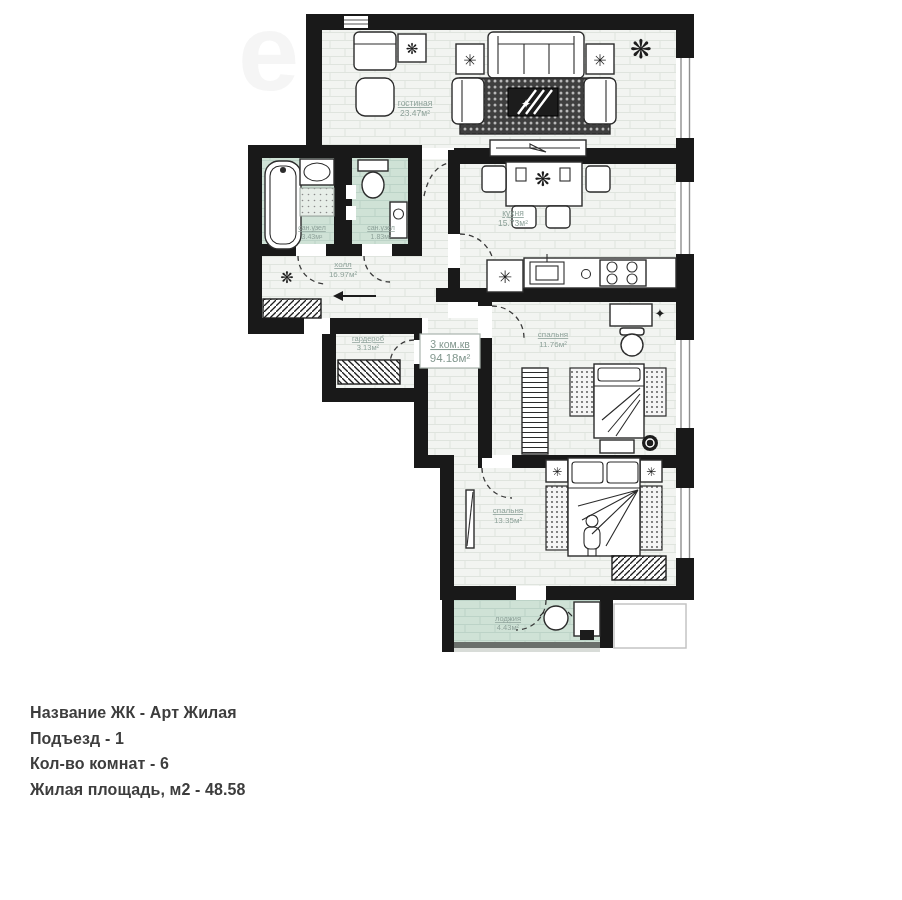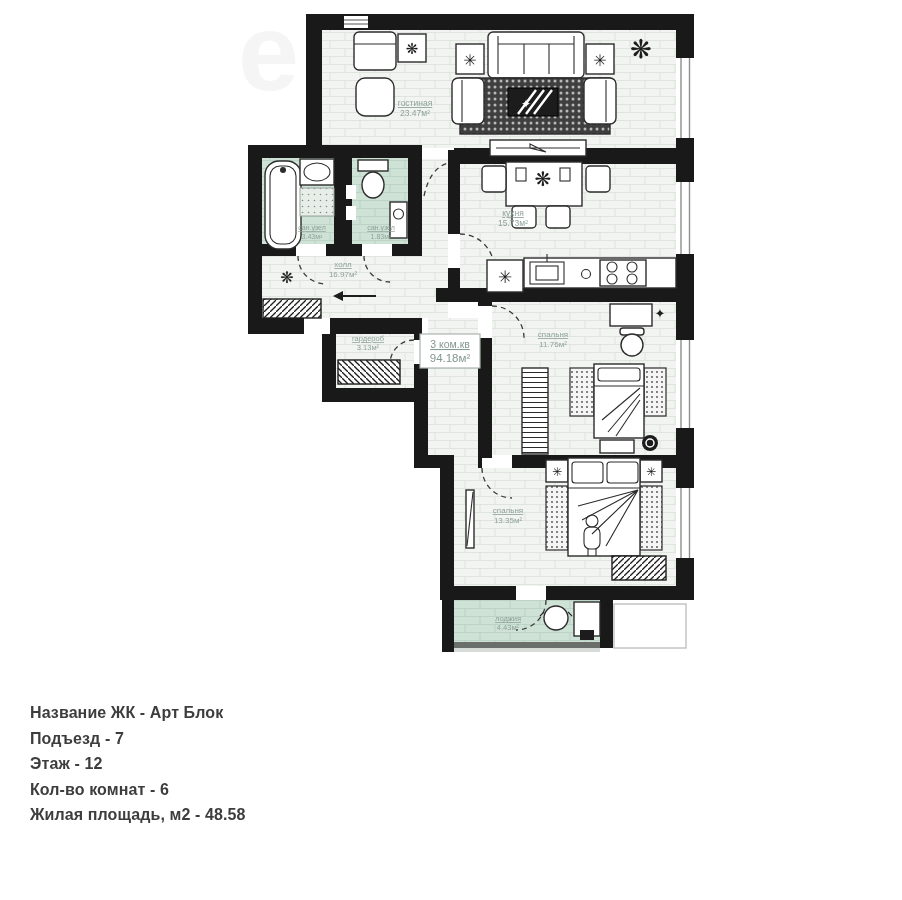--- a/index.html
+++ b/index.html
@@ -280,19 +280,18 @@
   </g>
 
   <g>
     <rect x="420" y="334" width="60" height="34" fill="#ffffff" stroke="#aab4ae" stroke-width="1.2"></rect>
     <text class="unit1" x="450" y="348" font-size="10.5" text-anchor="middle">3 ком.кв</text>
     <text class="unit2" x="450" y="362" font-size="11.5" text-anchor="middle">94.18м²</text>
   </g>
 </svg>
 
 <div id="details">
-  <div>Название ЖК - Арт Блок</div>
-  <div>Подъезд - 7</div>
-  <div>Этаж - 12</div>
+  <div>Название ЖК - Арт Жилая</div>
+  <div>Подъезд - 1</div>
   <div>Кол-во комнат - 6</div>
   <div>Жилая площадь, м2 - 48.58</div>
 
 </div>
 
 </body></html>

